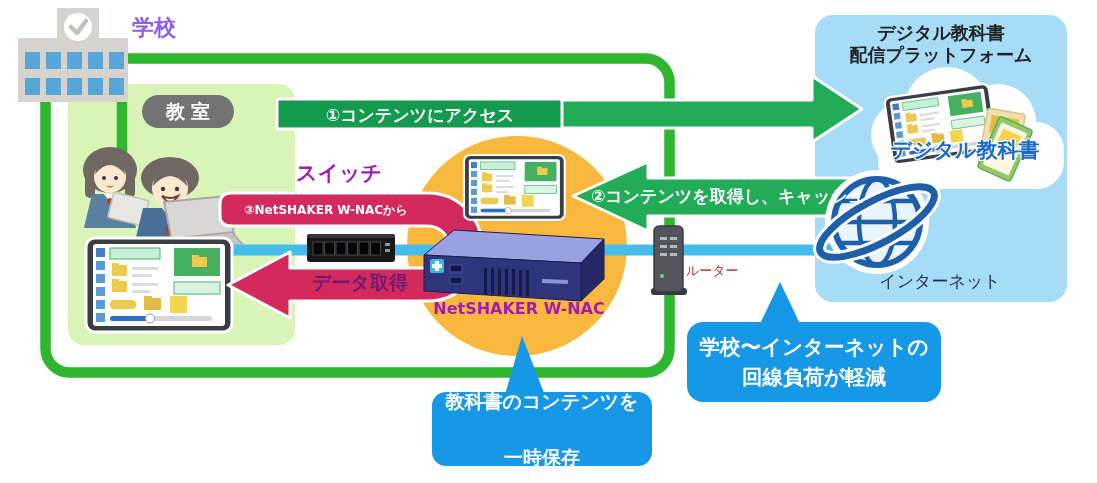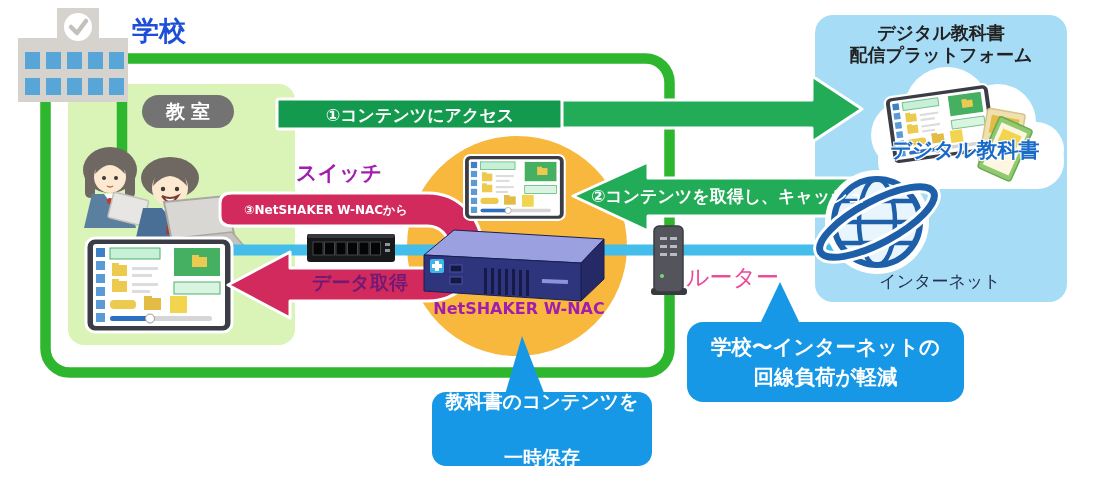--- a/index.html
+++ b/index.html
@@ -5,39 +5,39 @@
   html,body{margin:0;padding:0;background:#ffffff;}
   #canvas{
     position:relative;width:1097px;height:483px;overflow:hidden;background:#ffffff;
     font-family:"DejaVu Sans","Liberation Sans",sans-serif;
   }
   #bg{position:absolute;left:0;top:0;width:1097px;height:483px;}
   .txt{position:absolute;white-space:nowrap;}
   .center{display:flex;align-items:center;justify-content:center;text-align:center;}
   .col{display:flex;flex-direction:column;align-items:center;justify-content:center;text-align:center;}
 
-  .school-title{left:132px;top:13px;font-size:27px;font-weight:600;color:#1d4ed8;}
+  .school-title{left:132px;top:13px;font-size:22px;font-weight:600;color:#8b5cf6;}
   .classroom-pill{
     left:142px;top:95px;width:92px;height:33px;background:#737373;border-radius:17px;
     color:#ffffff;font-weight:bold;font-size:19px;letter-spacing:6px;padding-left:6px;box-sizing:border-box;
   }
   .arrow1-label{left:280px;top:101px;width:280px;height:28px;color:#ffffff;font-weight:bold;font-size:17px;}
   .switch-label{left:296px;top:159px;font-size:21px;font-weight:bold;color:#a21caf;}
   .arrow3a-label{left:222px;top:195px;width:208px;height:30px;color:#ffffff;font-weight:bold;font-size:12px;}
   .arrow3b-label{left:290px;top:268px;width:140px;height:30px;color:#701a75;font-weight:bold;font-size:19px;font-family:Liberation Mono, monospace;}
   .appliance-label{left:428px;top:296px;width:182px;height:24px;color:#a21caf;font-weight:bold;font-size:16px;}
   .arrow2-label{left:590px;top:182px;width:276px;height:28px;color:#ffffff;font-weight:bold;font-size:17px;}
-  .router-label{left:686px;top:262px;font-size:23px;color:#ec4899;}
+  .router-label{left:686px;top:262px;font-size:13px;color:#b91c1c;}
   .platform-title{left:815px;top:22px;width:252px;color:#222222;font-size:18px;font-weight:600;line-height:22px;}
   .cloud-text{left:860px;top:136px;width:210px;height:28px;color:#1a6bc8;font-weight:bold;font-size:21px;
     text-shadow:-1px -1px 0 #fff,1px -1px 0 #fff,-1px 1px 0 #fff,1px 1px 0 #fff;}
   .internet-label{left:855px;top:269px;width:170px;height:24px;color:#22324f;font-size:17px;}
   .callout{position:absolute;background:#1798e6;color:#ffffff;font-weight:bold;}
   .callout-cache{left:432px;top:392px;width:220px;height:74px;border-radius:14px;font-size:19px;line-height:27px;gap:29px;}
-  .callout-load{left:687px;top:322px;width:277px;height:80px;border-radius:16px;font-size:20.5px;line-height:30px;}
+  .callout-load{left:687px;top:322px;width:254px;height:80px;border-radius:16px;font-size:20.5px;line-height:30px;}
 </style>
 </head>
 <body>
 
 <div id="canvas">
 
 <svg id="bg" viewBox="0 0 1097 483" xmlns="http://www.w3.org/2000/svg">
   <defs>
     <g id="tablet">
       <rect x="0" y="0" width="146" height="94" rx="9" fill="#3a3d45" stroke="#ffffff" stroke-width="3"></rect>

